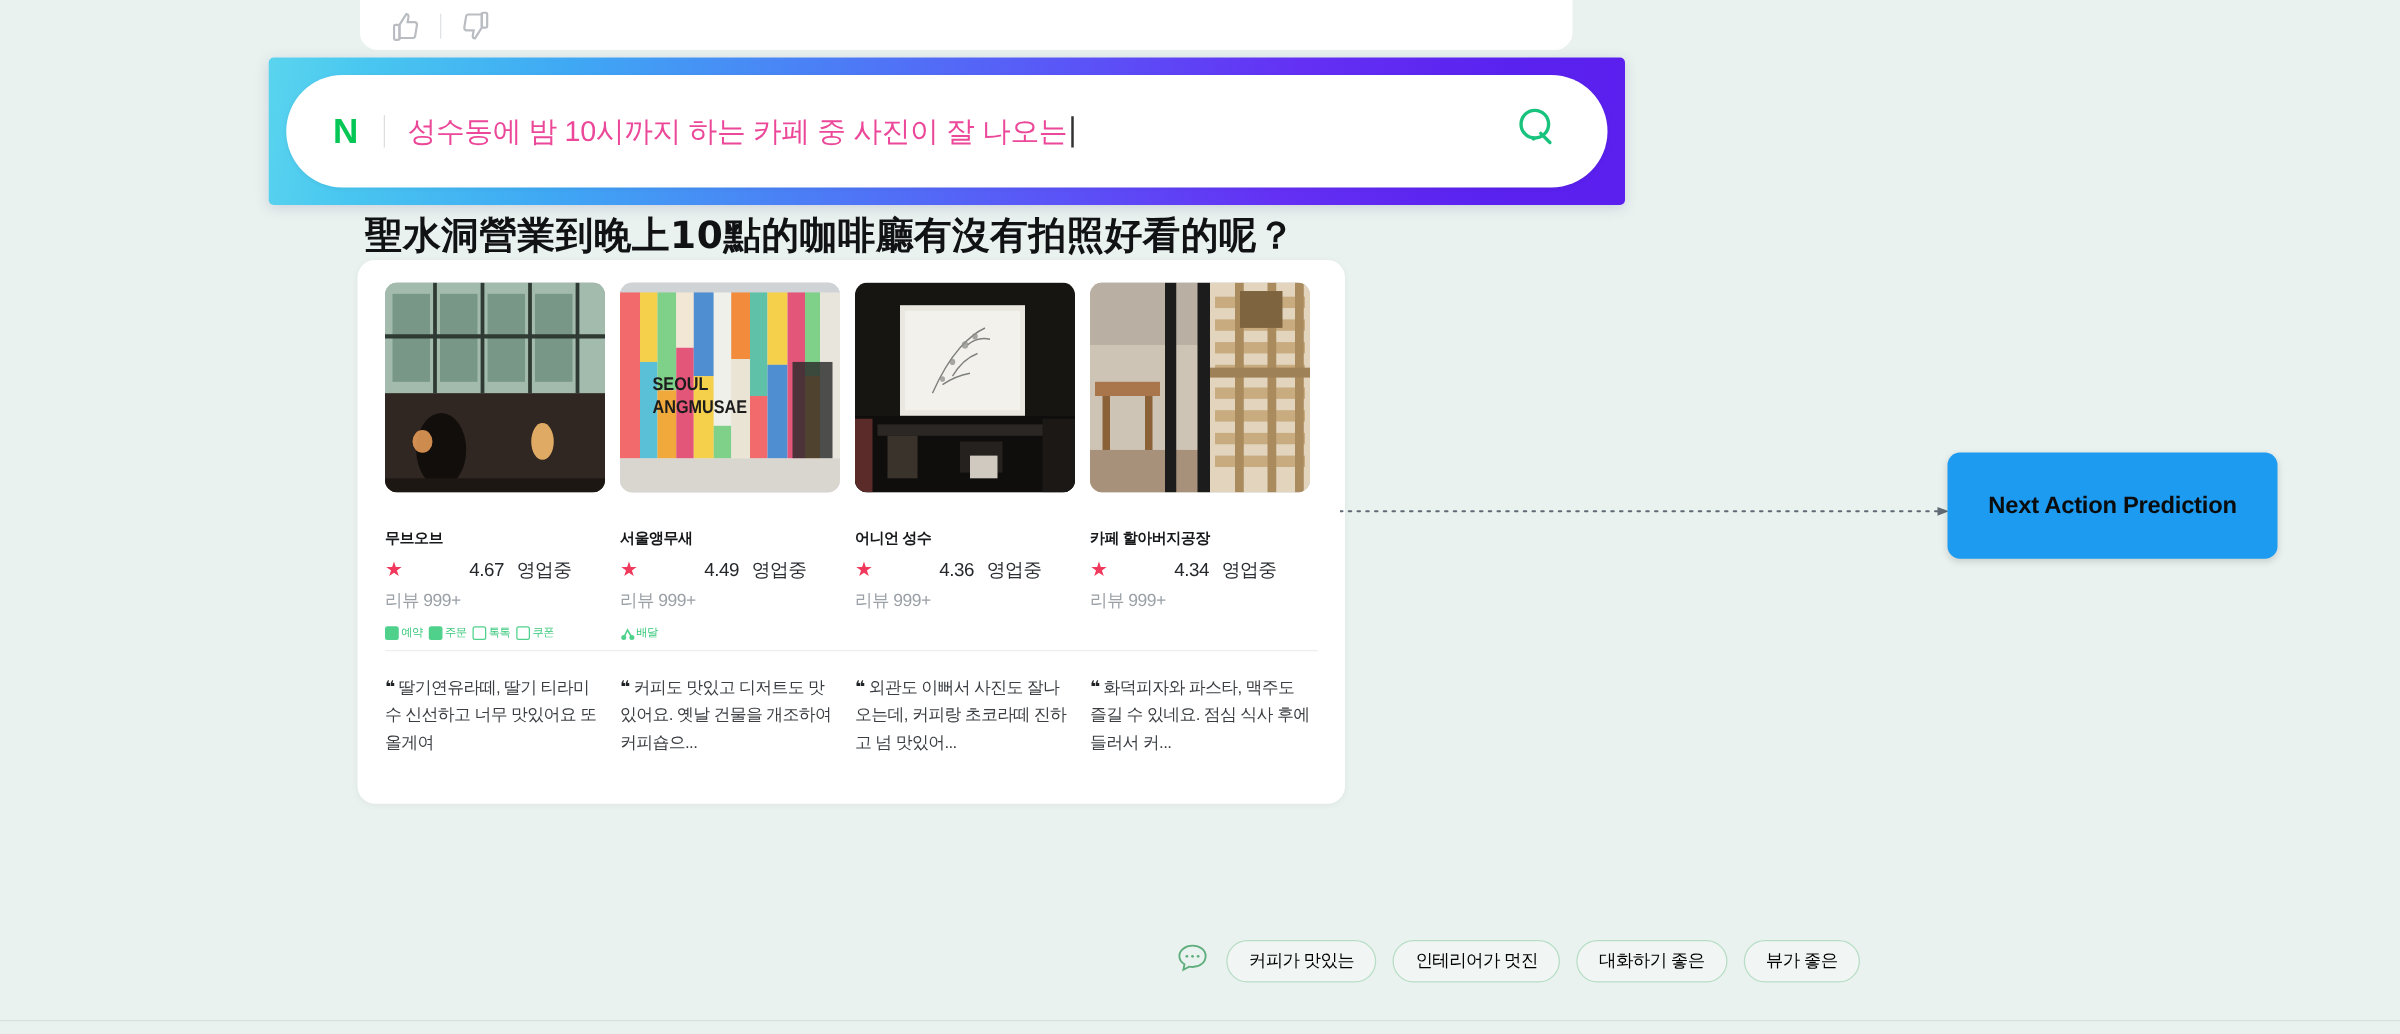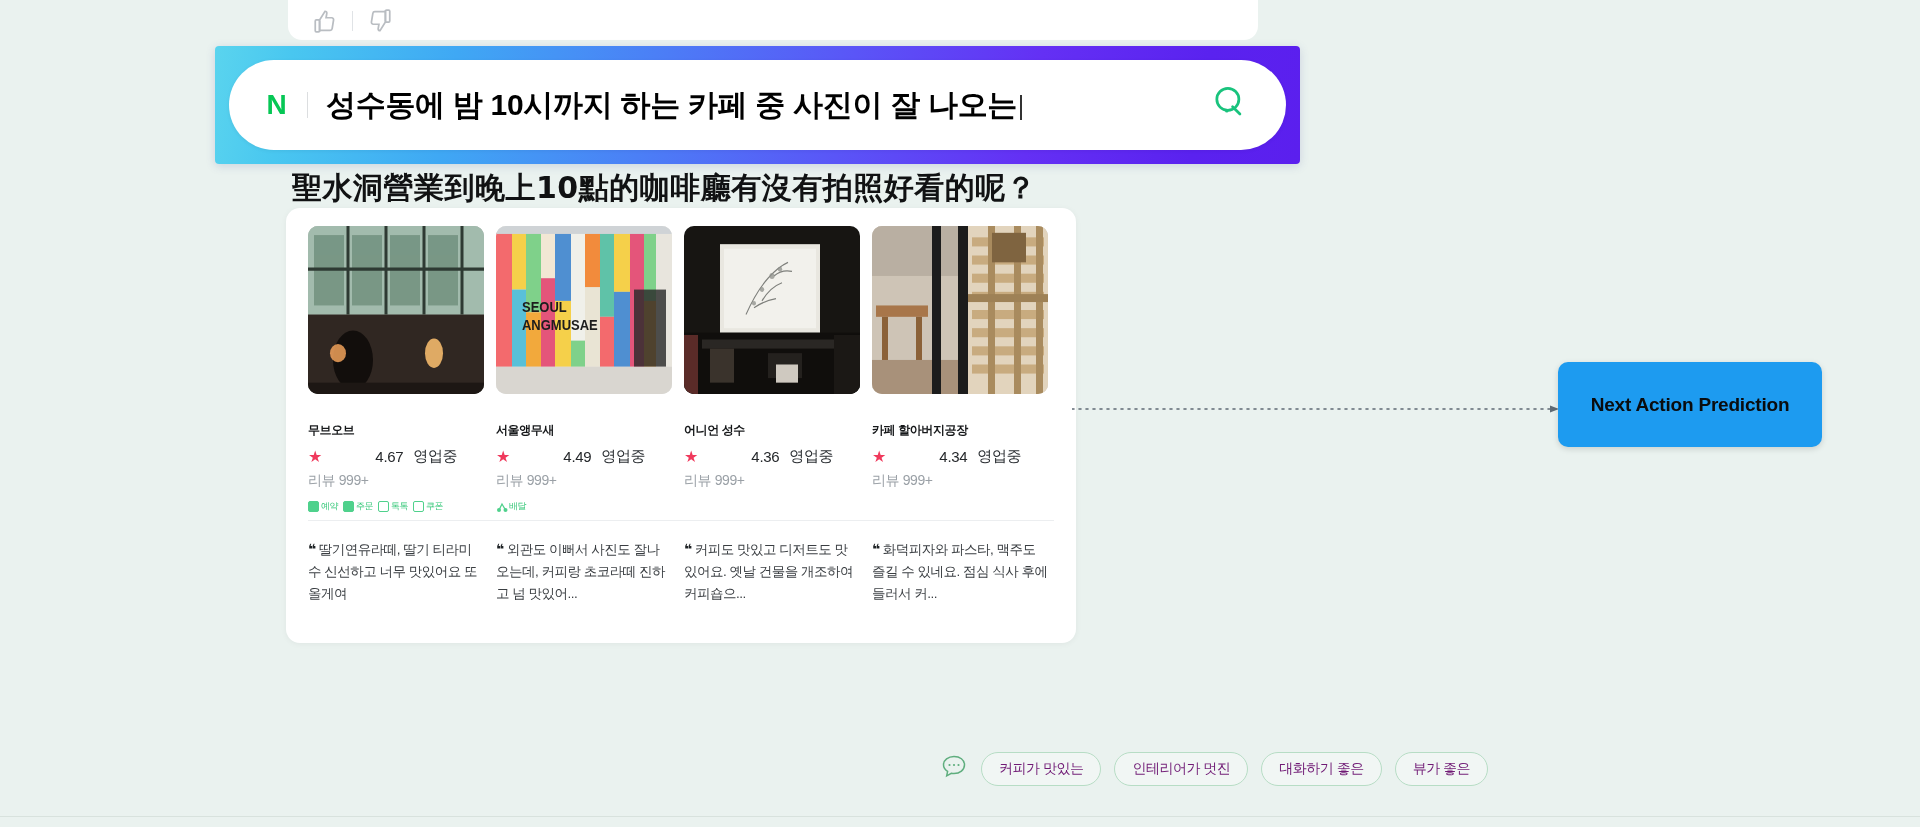--- a/index.html
+++ b/index.html
@@ -55,23 +55,23 @@
   }
   .n-logo {
     width: 30px; height: 30px;
     display: flex; align-items: center; justify-content: center;
     font-weight: 900; font-size: 28px; color: #06c755;
     letter-spacing: -1px;
     flex: 0 0 auto;
   }
   .n-sep { width: 1px; height: 26px; background: #dcdee0; margin: 0 18px 0 16px; flex:0 0 auto;}
   .query-text {
-    font-size: 30px;
-    color: #000000;
-    font-weight: 700;
+    font-size: 23px;
+    color: #ec4899;
+    font-weight: 400;
     white-space: nowrap;
     letter-spacing: -0.3px;
   }
   .caret {
     display: inline-block;
     width: 2px; height: 25px;
     background: #333;
     margin-left: 3px;
     vertical-align: -5px;
   }
@@ -223,21 +223,21 @@
     display: flex; align-items: center; gap: 13px;
   }
   .chat-icon { width: 28px; height: 28px; flex: 0 0 auto; }
   .chip {
     border: 1px solid #b7ddc5;
     border-radius: 20px;
     height: 34px;
     padding: 0 17px;
     display: flex; align-items: center;
     font-size: 14px;
-    color: #701a75;
+    color: #000000;
     letter-spacing: -0.5px;
     background: rgba(255,255,255,0.35);
     white-space: nowrap;
   }
 
   
   .bottom-rule {
     position: absolute;
     left: 0; bottom: 10px;
     width: 1920px; height: 1px;
@@ -472,22 +472,22 @@
       <div class="review-count">리뷰 999+</div>
       <div class="badge-row"></div>
     </div>
 
   </div>
 
   <div class="quote-divider"></div>
 
   <div class="quotes-row">
     <div class="quote-cell"><span class="qmark">❝</span><span>딸기연유라떼, 딸기 티라미수 신선하고 너무 맛있어요 또올게여</span></div>
+    <div class="quote-cell"><span class="qmark">❝</span><span>커피도 맛있고 디저트도 맛있어요. 옛날 건물을 개조하여 커피숍으...</span></div>
     <div class="quote-cell"><span class="qmark">❝</span><span>외관도 이뻐서 사진도 잘나오는데, 커피랑 초코라떼 진하고 넘 맛있어...</span></div>
-    <div class="quote-cell"><span class="qmark">❝</span><span>커피도 맛있고 디저트도 맛있어요. 옛날 건물을 개조하여 커피숍으...</span></div>
     <div class="quote-cell"><span class="qmark">❝</span><span>화덕피자와 파스타, 맥주도 즐길 수 있네요. 점심 식사 후에 들러서 커...</span></div>
   </div>
 </div>
 
 <div class="connector">
   <svg width="490" height="10" viewBox="0 0 490 10">
     <line x1="0" y1="5" x2="478" y2="5" stroke="#5f6a74" stroke-width="1.6" stroke-dasharray="2 5" stroke-linecap="round"></line>
     <polygon points="478,1.5 487,5 478,8.5" fill="#5f6a74"></polygon>
   </svg>
 </div>

